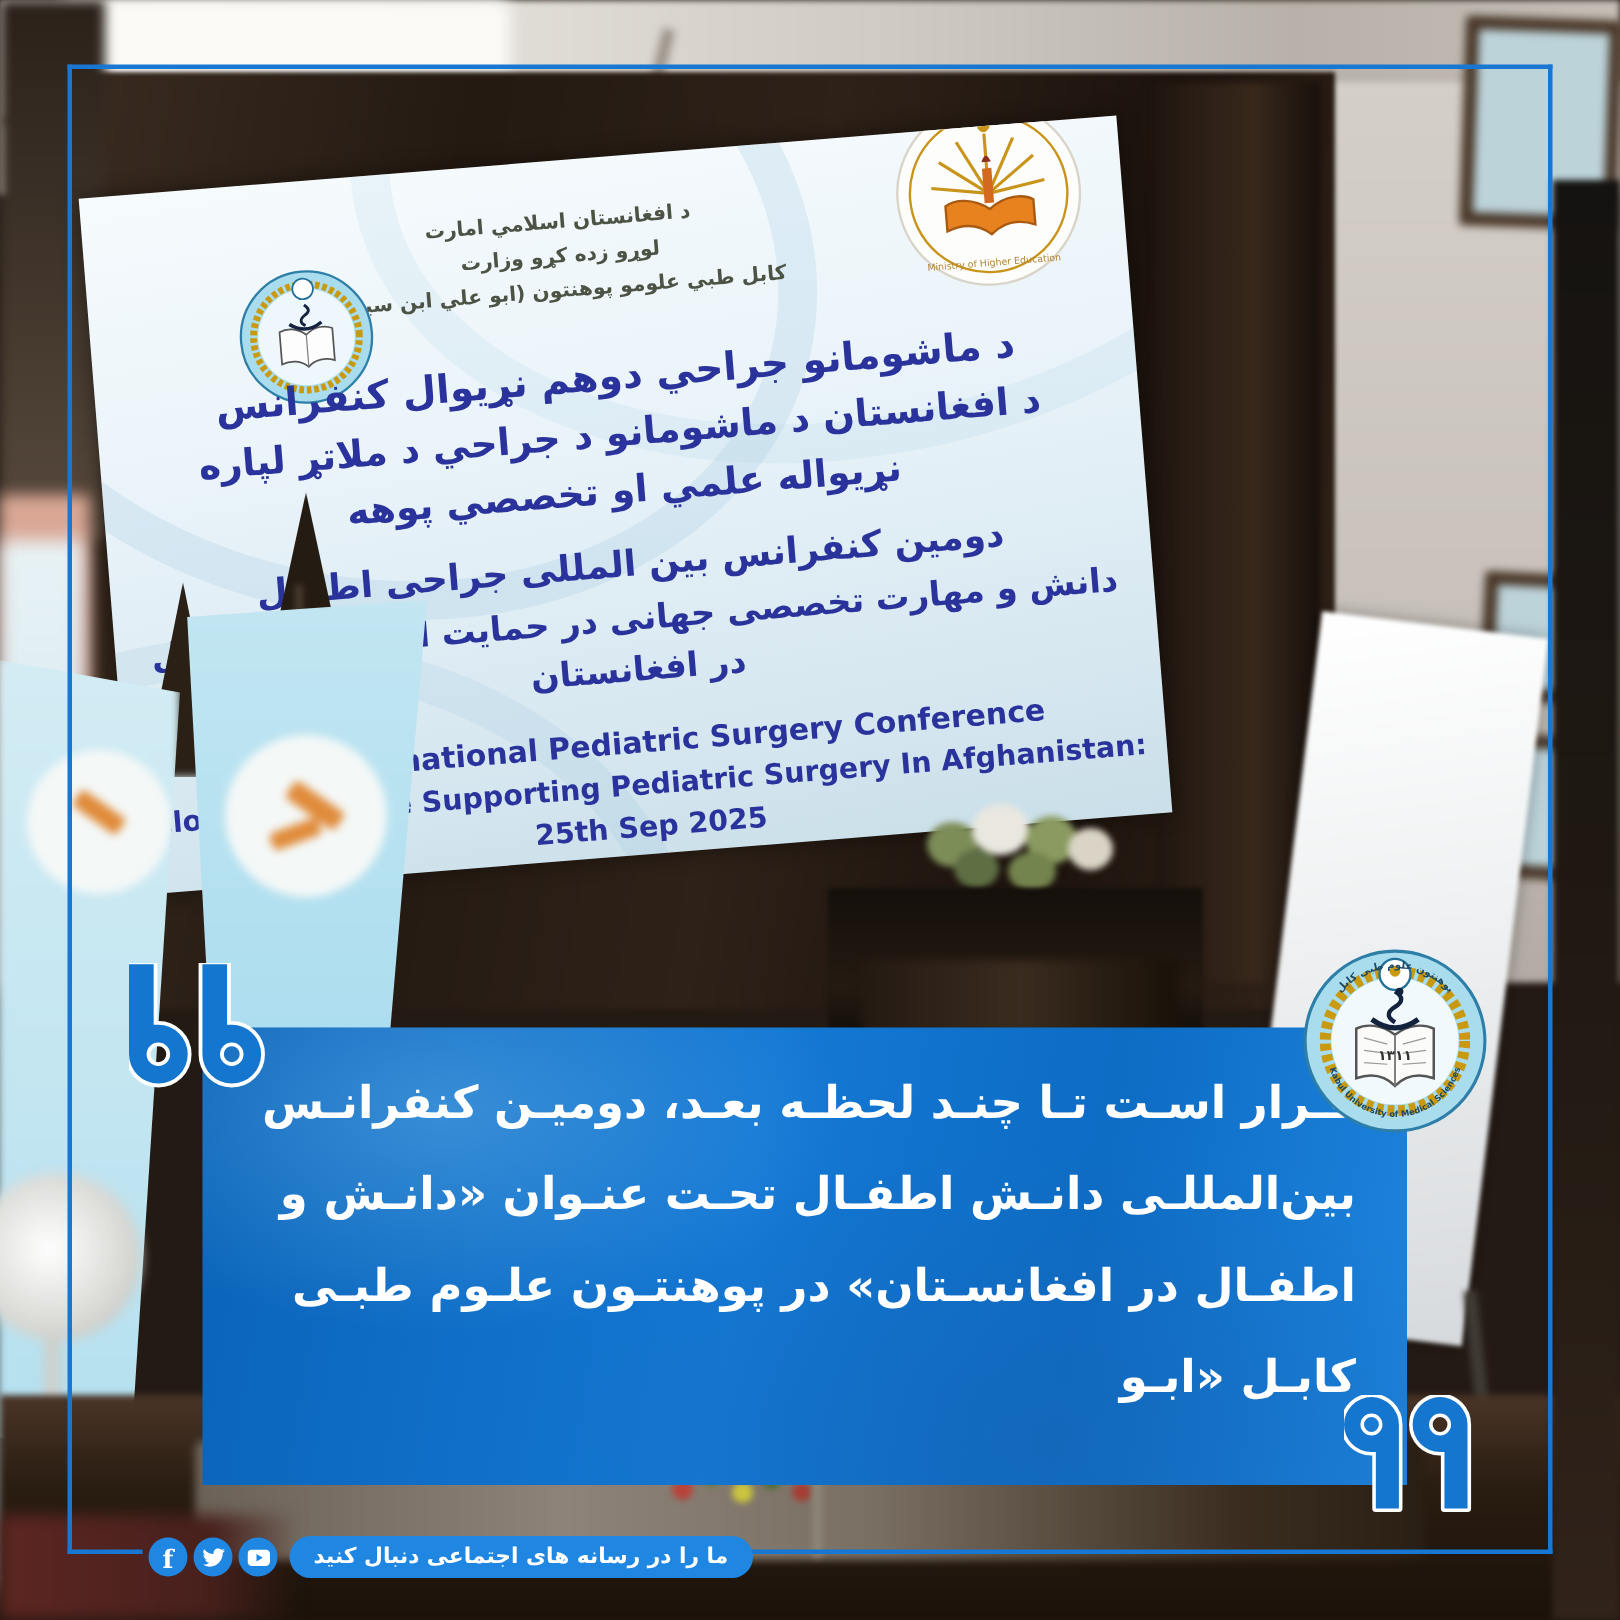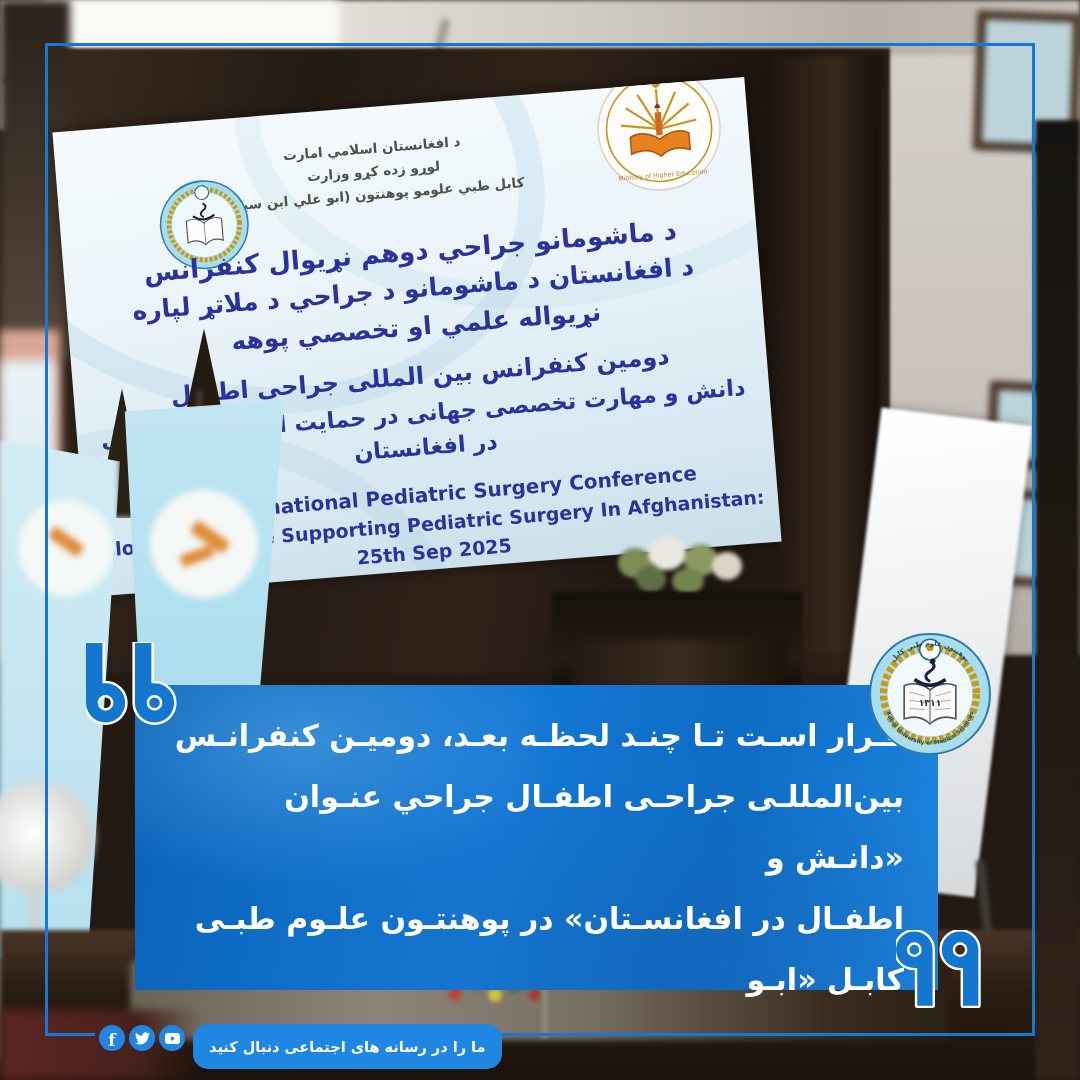--- a/index.html
+++ b/index.html
@@ -95,21 +95,21 @@
       radial-gradient(520px 300px at 70% 90%, rgba(22,100,180,.55), transparent 65%),
       linear-gradient(100deg,#0a63b8 0%,#1478d4 45%,#0d6cc4 72%,#1e84de 100%);}
   .quote-text{position:absolute;inset:20px 34px 0 30px;direction:rtl;text-align:right;
     color:#ffffff;font-weight:bold;font-size:30px;line-height:61px;}
   .qmark{z-index:24;}
   .kums-logo{left:868px;top:632px;width:124px;height:124px;z-index:23;}
   
   .soc-icon{width:26px;height:26px;border-radius:50%;background:#1f87e2;z-index:25;
     display:flex;align-items:center;justify-content:center;}
   .fb-f{color:#fff;font-weight:bold;font-size:17px;font-family:"DejaVu Serif",serif;margin-top:3px;}
-  .follow-pill{left:193px;top:1024px;height:45px;border-radius:15px;background:#1f87e2;z-index:25;
+  .follow-pill{left:193px;top:1024px;height:28px;border-radius:15px;background:#1f87e2;z-index:25;
     display:flex;align-items:center;padding:0 16px;}
   .follow-pill span{color:#fff;font-size:14.5px;font-weight:bold;direction:rtl;white-space:nowrap;}
 </style>
 </head>
 <body>
 
 <div class="canvas">
 
   <div class="photo">
     <div class="abs ceiling"></div>
@@ -229,21 +229,21 @@
     <div class="abs right-col"></div>
   </div>
 
   <div class="abs frame-border"></div>
   <div class="abs bline" style="left:45px;width:50px"></div>
   <div class="abs bline" style="left:486px;width:549px"></div>
 
   <div class="abs quote-panel">
     <div class="quote-text">
       <div>قـرار اسـت تـا چنـد لحظـه بعـد، دومیـن کنفرانـس</div>
-      <div>بین‌المللـی جراحـی اطفـال جراحي عنـوان «دانـش و</div>
+      <div>بین‌المللـی دانـش اطفـال تحـت عنـوان «دانـش و</div>
       <div>اطفـال در افغانسـتان» در پوهنتـون علـوم طبـی کابـل «ابـو</div>
 
     </div>
   </div>
 
   <svg class="abs qmark" style="left:86px;top:642px" width="92" height="86" viewBox="0 0 235 215">
     <g transform="rotate(180 50 102.5)">
       <path d="M100,205 V52 A50,50 0 0 0 0,52 A50,50 0 0 0 50,102 H58 V205 Z M50,32 A20,20 0 1 0 50,72 A20,20 0 1 0 50,32 Z" fill="#1576d0" stroke="#ffffff" stroke-width="13" paint-order="stroke" stroke-linejoin="round" fill-rule="evenodd"></path>
     </g>
     <g transform="translate(125 0) rotate(180 50 102.5)">

